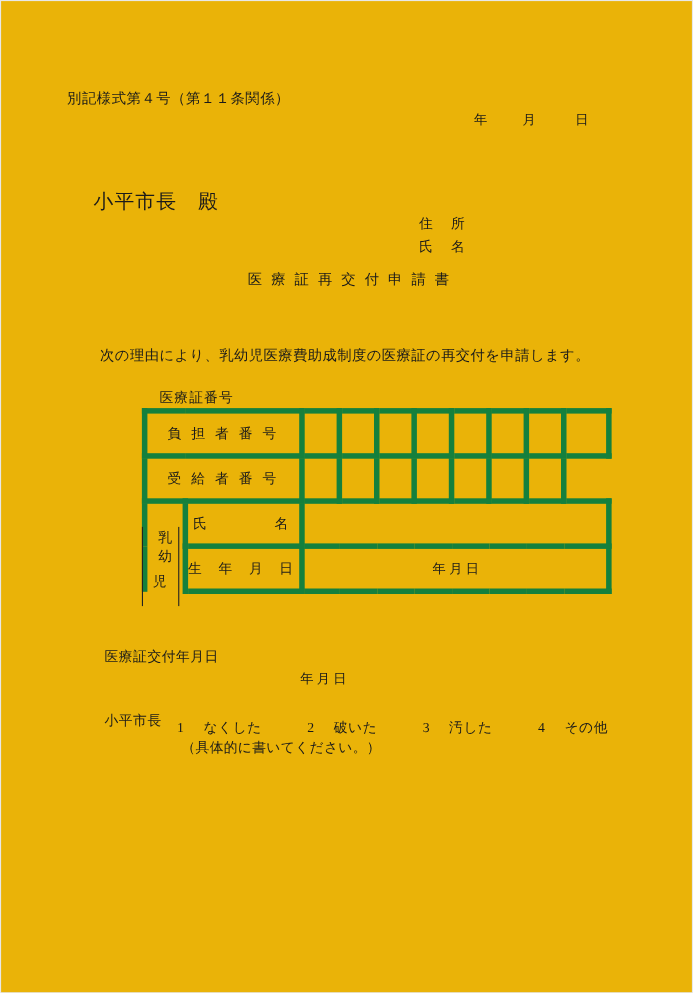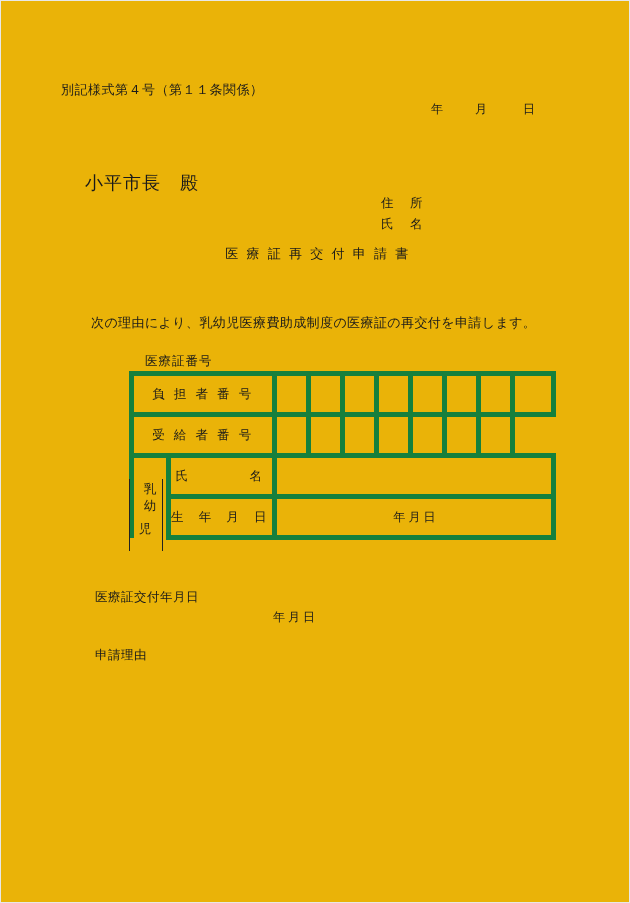--- a/index.html
+++ b/index.html
@@ -255,17 +255,35 @@
 
   <div class="abs issue-label">医療証交付年月日</div>
   <div class="abs issue-date">
     <span>年</span>
     <span class="gap-sm"></span>
     <span>月</span>
     <span class="gap-md"></span>
     <span>日</span>
   </div>
 
-  <div class="abs reason-label">申請理由</div>
-
-
+  <div class="abs reason-label">小平市長</div>
+
+  <div class="abs reason-options">
+    <span class="opt">1</span>
+    <span style="display:inline-block;width:10px;"></span>
+    <span class="opt">なくした</span>
+    <span class="opt-gap"></span>
+    <span class="opt">2</span>
+    <span style="display:inline-block;width:10px;"></span>
+    <span class="opt">破いた</span>
+    <span class="opt-gap"></span>
+    <span class="opt">3</span>
+    <span style="display:inline-block;width:10px;"></span>
+    <span class="opt">汚した</span>
+    <span class="opt-gap"></span>
+    <span class="opt">4</span>
+    <span style="display:inline-block;width:10px;"></span>
+    <span class="opt">その他</span>
+  </div>
+
+  <div class="abs reason-note">（具体的に書いてください。）</div>
 
 </div>
 
 </body></html>

